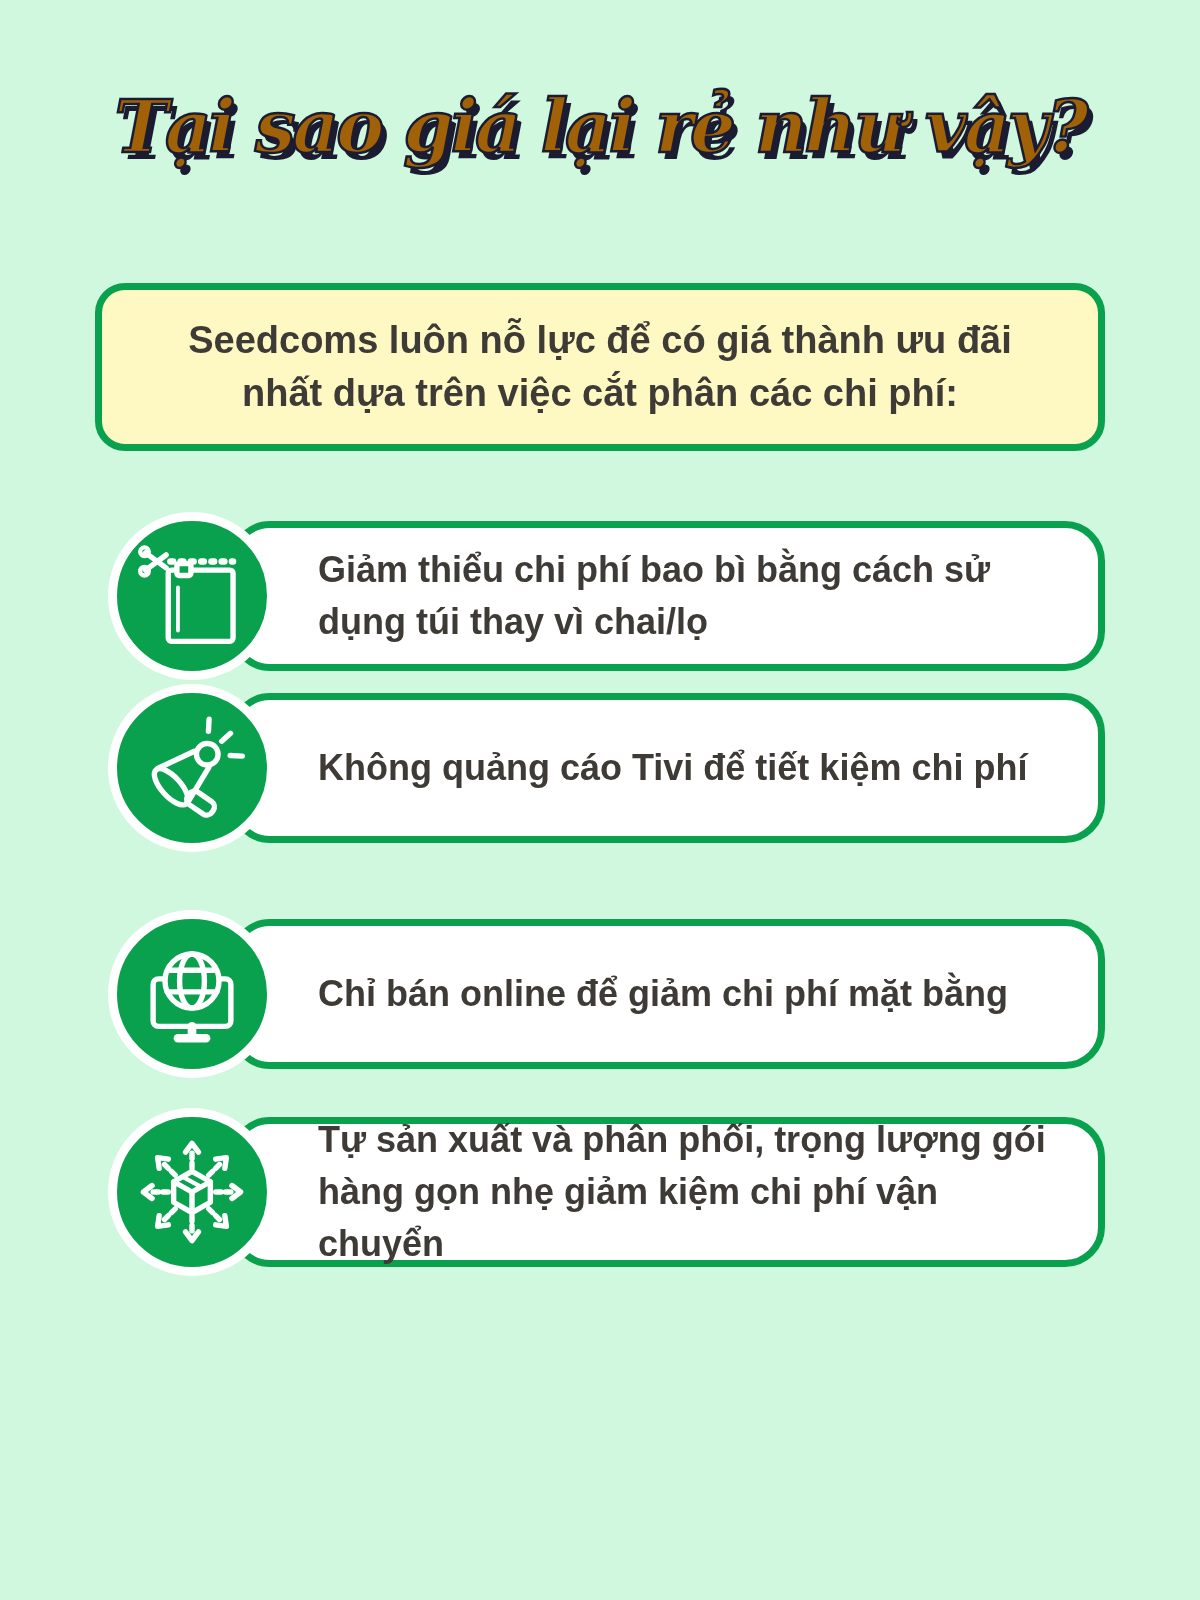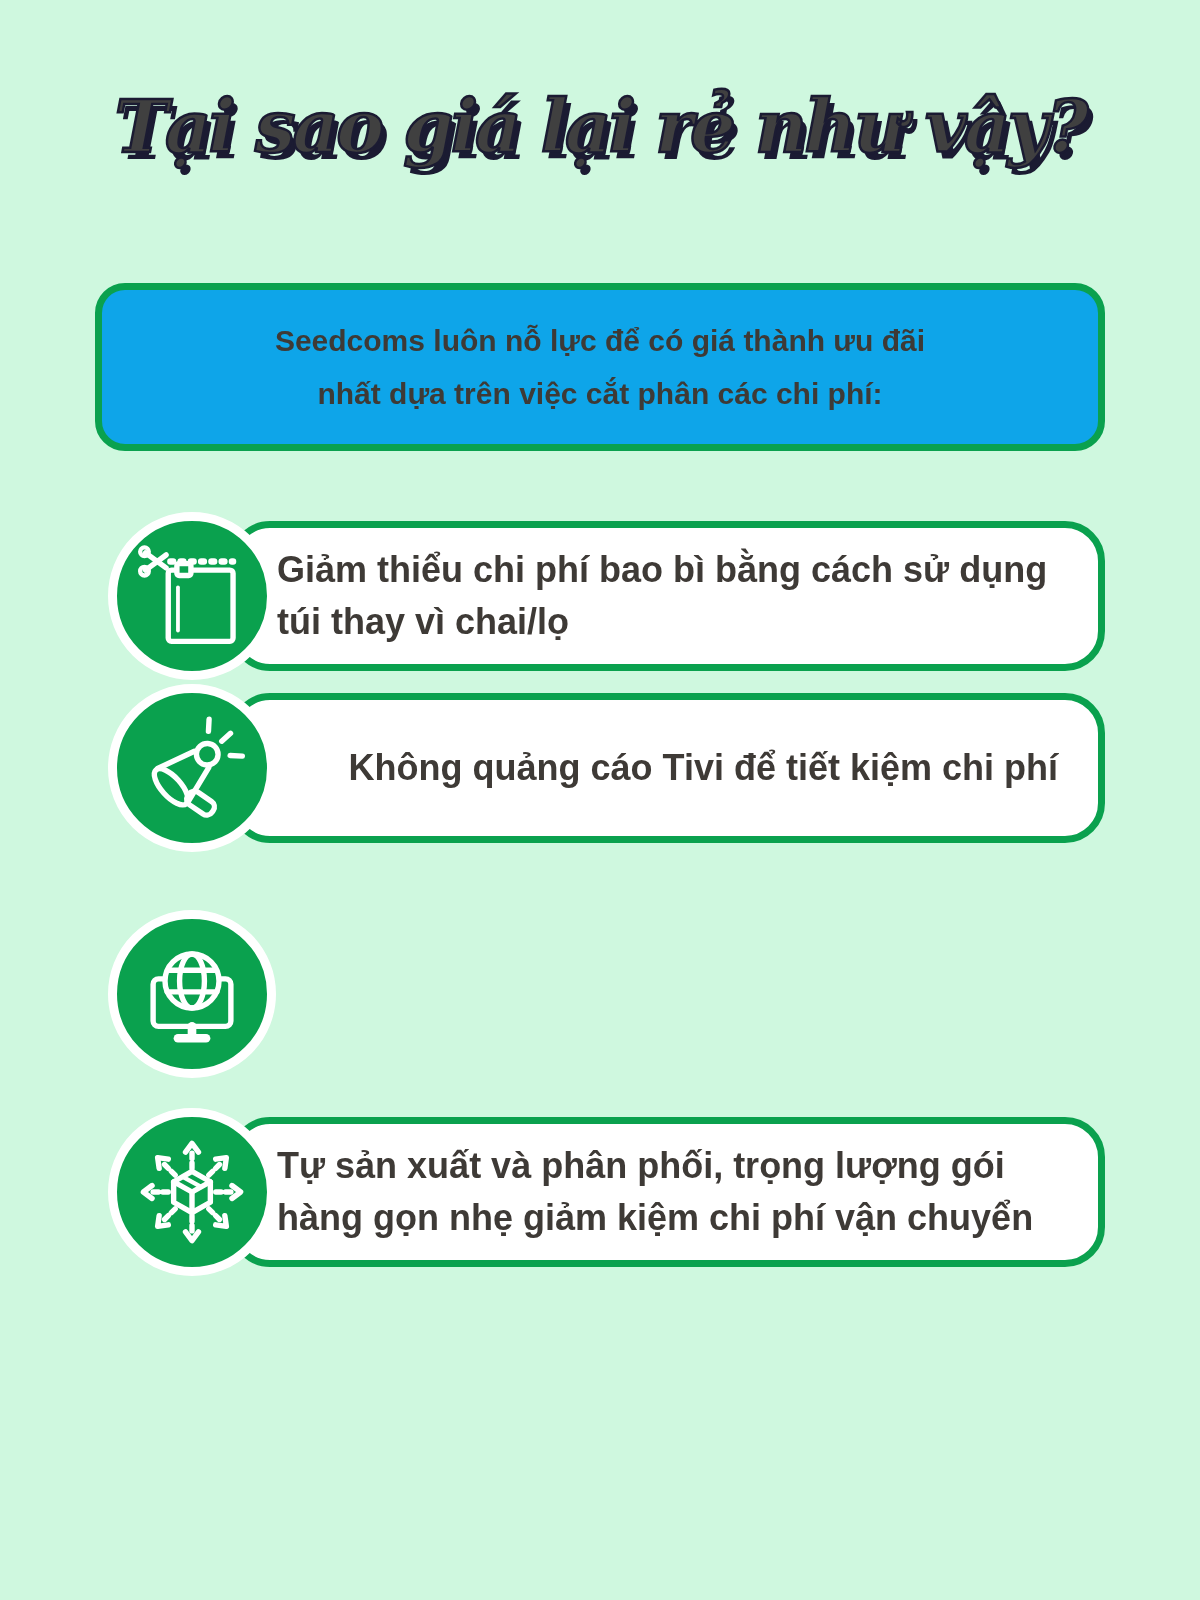--- a/index.html
+++ b/index.html
@@ -10,45 +10,45 @@
   }
   .page{position:absolute;inset:0;}
 
   
   .title{
     position:absolute;top:82px;left:0;width:1200px;
     text-align:center;
     font-family:"DejaVu Serif","Liberation Serif",serif;
     font-style:italic;font-weight:bold;
     font-size:72px;letter-spacing:-3px;line-height:1.25;
-    color:#404040;
+    color:#a16207;
     -webkit-text-stroke:2.5px #1B1B32;
     text-shadow:5px 7px 0 #1B1B32;
   }
 
   
   .intro-box{
     position:absolute;left:95px;top:283px;width:1010px;height:168px;
-    box-sizing:border-box;background:#0ea5e9;
+    box-sizing:border-box;background:#fef9c3;
     border:7px solid #0AA14E;border-radius:30px;
     display:flex;flex-direction:column;align-items:center;justify-content:center;
     text-align:center;
-    color:#3E3A36;font-weight:bold;font-size:30px;line-height:53px;
+    color:#3E3A36;font-weight:bold;font-size:38px;line-height:53px;
   }
 
   
   .row{position:absolute;left:108px;width:997px;height:168px;}
   .row-1{top:512px;} .row-2{top:684px;} .row-3{top:910px;} .row-4{top:1108px;}
   .pill{
     position:absolute;left:122px;right:0;top:9px;height:150px;
     box-sizing:border-box;background:#FFFFFF;
     border:7px solid #0AA14E;border-radius:40px;
     display:flex;align-items:center;
-    padding-left:40px;padding-right:40px;
-    color:#3E3A36;font-weight:bold;font-size:36px;line-height:52px;justify-content:flex-end;
+    padding-left:81px;padding-right:40px;
+    color:#3E3A36;font-weight:bold;font-size:36px;line-height:52px;
   }
   .badge{
     position:absolute;left:0;top:0;width:168px;height:168px;
     box-sizing:border-box;border-radius:50%;
     background:#0AA14E;border:9px solid #FFFFFF;
     display:flex;align-items:center;justify-content:center;
     z-index:2;
   }
   .badge svg{width:108px;height:108px;overflow:visible;}
   .badge svg *{vector-effect:none;}
@@ -100,20 +100,23 @@
           <rect x="27" y="66" width="14" height="27" rx="6" transform="rotate(-14 34 79)"></rect>
           <line x1="84" y1="35" x2="92" y2="27"></line>
           <line x1="87" y1="50" x2="98" y2="50"></line>
           <line x1="84" y1="65" x2="92" y2="73"></line>
         </g>
       </svg>
     </div>
   </div>
 
   <div class="row row-3">
+    <div class="pill">
+      <span>Chỉ bán online để giảm chi phí mặt bằng</span>
+    </div>
     <div class="badge">
       <svg viewBox="0 0 100 100">
         <g class="icon-stroke">
           <rect x="14" y="36" width="72" height="44" rx="5"></rect>
           <line x1="50" y1="80" x2="50" y2="88" stroke-width="8"></line>
           <line x1="37" y1="91" x2="63" y2="91" stroke-width="8"></line>
           <circle cx="50" cy="38" r="25" fill="#0AA14E"></circle>
           <ellipse cx="50" cy="38" rx="11.5" ry="25"></ellipse>
           <line x1="28" y1="28" x2="72" y2="28"></line>
           <line x1="27" y1="48" x2="73" y2="48"></line>

